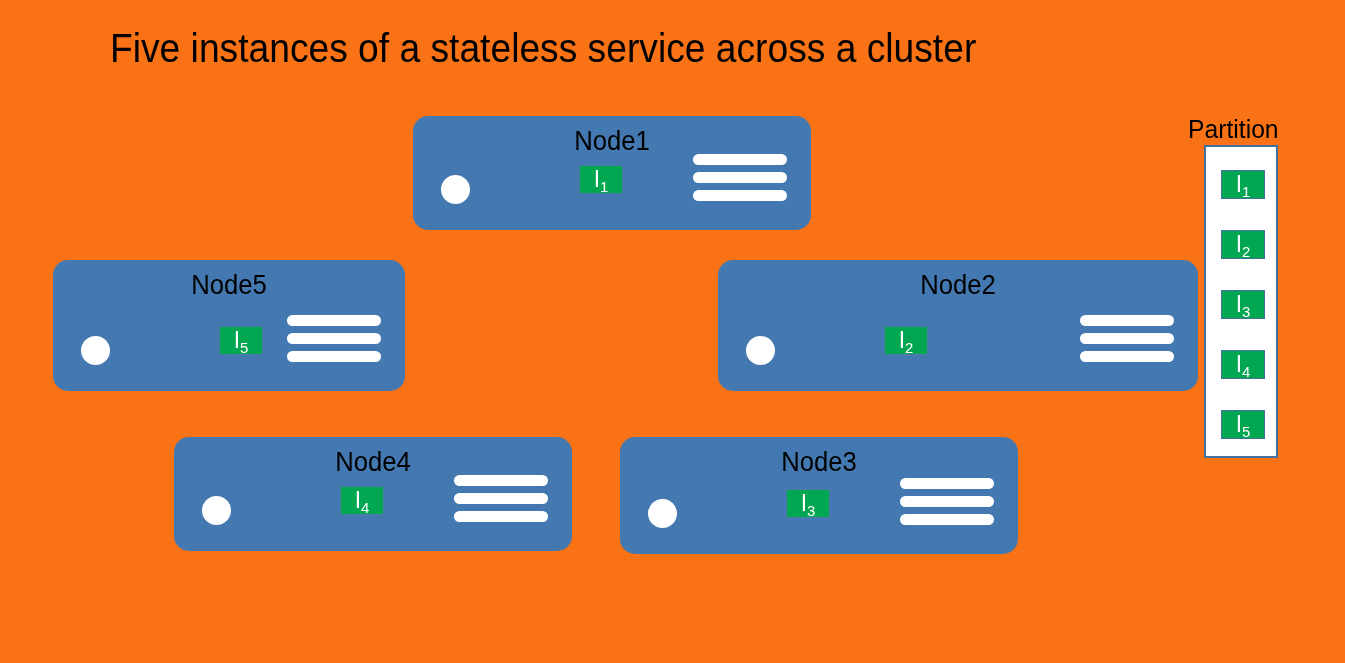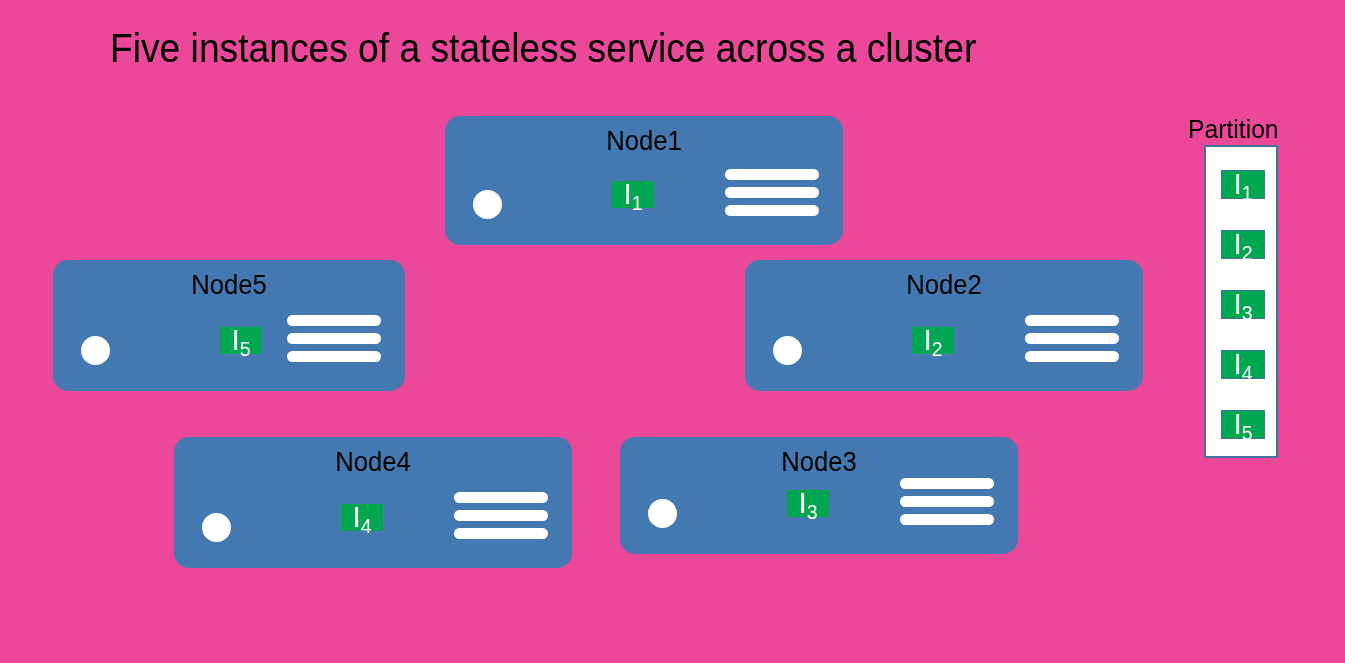--- a/index.html
+++ b/index.html
@@ -9,21 +9,21 @@
   }
   body {
     font-family: "Liberation Sans", sans-serif;
     -webkit-font-smoothing: antialiased;
   }
 
   #canvas {
     position: relative;
     width: 1345px;
     height: 663px;
-    background: #ec4899;
+    background: #f97316;
     overflow: hidden;
   }
 
   
   #diagram-title {
     position: absolute;
     left: 110px;
     top: 22px;
     font-size: 40px;
     line-height: 52px;
@@ -86,21 +86,21 @@
     box-sizing: border-box;
     overflow: visible;
   }
   .badge-text {
     position: absolute;
     left: 0;
     right: 0;
     top: -2px;
     text-align: center;
     color: #ffffff;
-    font-size: 30px;
+    font-size: 23px;
     line-height: 30px;
     white-space: nowrap;
   }
   .badge-text sub {
     font-size: 0.65em;
     vertical-align: baseline;
     position: relative;
     top: 0.32em;
   }
 
@@ -147,21 +147,21 @@
   .pslot-3 { top: 203px; }
   .pslot-4 { top: 263px; }
 </style>
 </head>
 <body>
 
 <div id="canvas">
 
   <div id="diagram-title">Five instances of a stateless service across a cluster</div>
 
-  <div class="node" style="left:413px; top:116px; width:398px; height:129px;margin-left:32px;">
+  <div class="node" style="left:413px; top:116px; width:398px; height:114px;">
     <div class="node-label">Node1</div>
     <div class="node-dot"></div>
     <div class="badge">
       <div class="badge-text"><span>I</span><sub>1</sub></div>
     </div>
     <div class="node-bars">
       <div class="bar"></div>
       <div class="bar"></div>
       <div class="bar"></div>
     </div>
@@ -173,34 +173,34 @@
     <div class="badge">
       <div class="badge-text"><span>I</span><sub>5</sub></div>
     </div>
     <div class="node-bars">
       <div class="bar"></div>
       <div class="bar"></div>
       <div class="bar"></div>
     </div>
   </div>
 
-  <div class="node" style="left:745px; top:260px; width:398px; height:131px;">
+  <div class="node" style="left:718px; top:260px; width:480px; height:131px;">
     <div class="node-label">Node2</div>
     <div class="node-dot"></div>
     <div class="badge">
       <div class="badge-text"><span>I</span><sub>2</sub></div>
     </div>
     <div class="node-bars">
       <div class="bar"></div>
       <div class="bar"></div>
       <div class="bar"></div>
     </div>
   </div>
 
-  <div class="node" style="left:174px; top:437px; width:398px; height:131px;">
+  <div class="node" style="left:174px; top:437px; width:398px; height:114px;">
     <div class="node-label">Node4</div>
     <div class="node-dot"></div>
     <div class="badge">
       <div class="badge-text"><span>I</span><sub>4</sub></div>
     </div>
     <div class="node-bars">
       <div class="bar"></div>
       <div class="bar"></div>
       <div class="bar"></div>
     </div>

